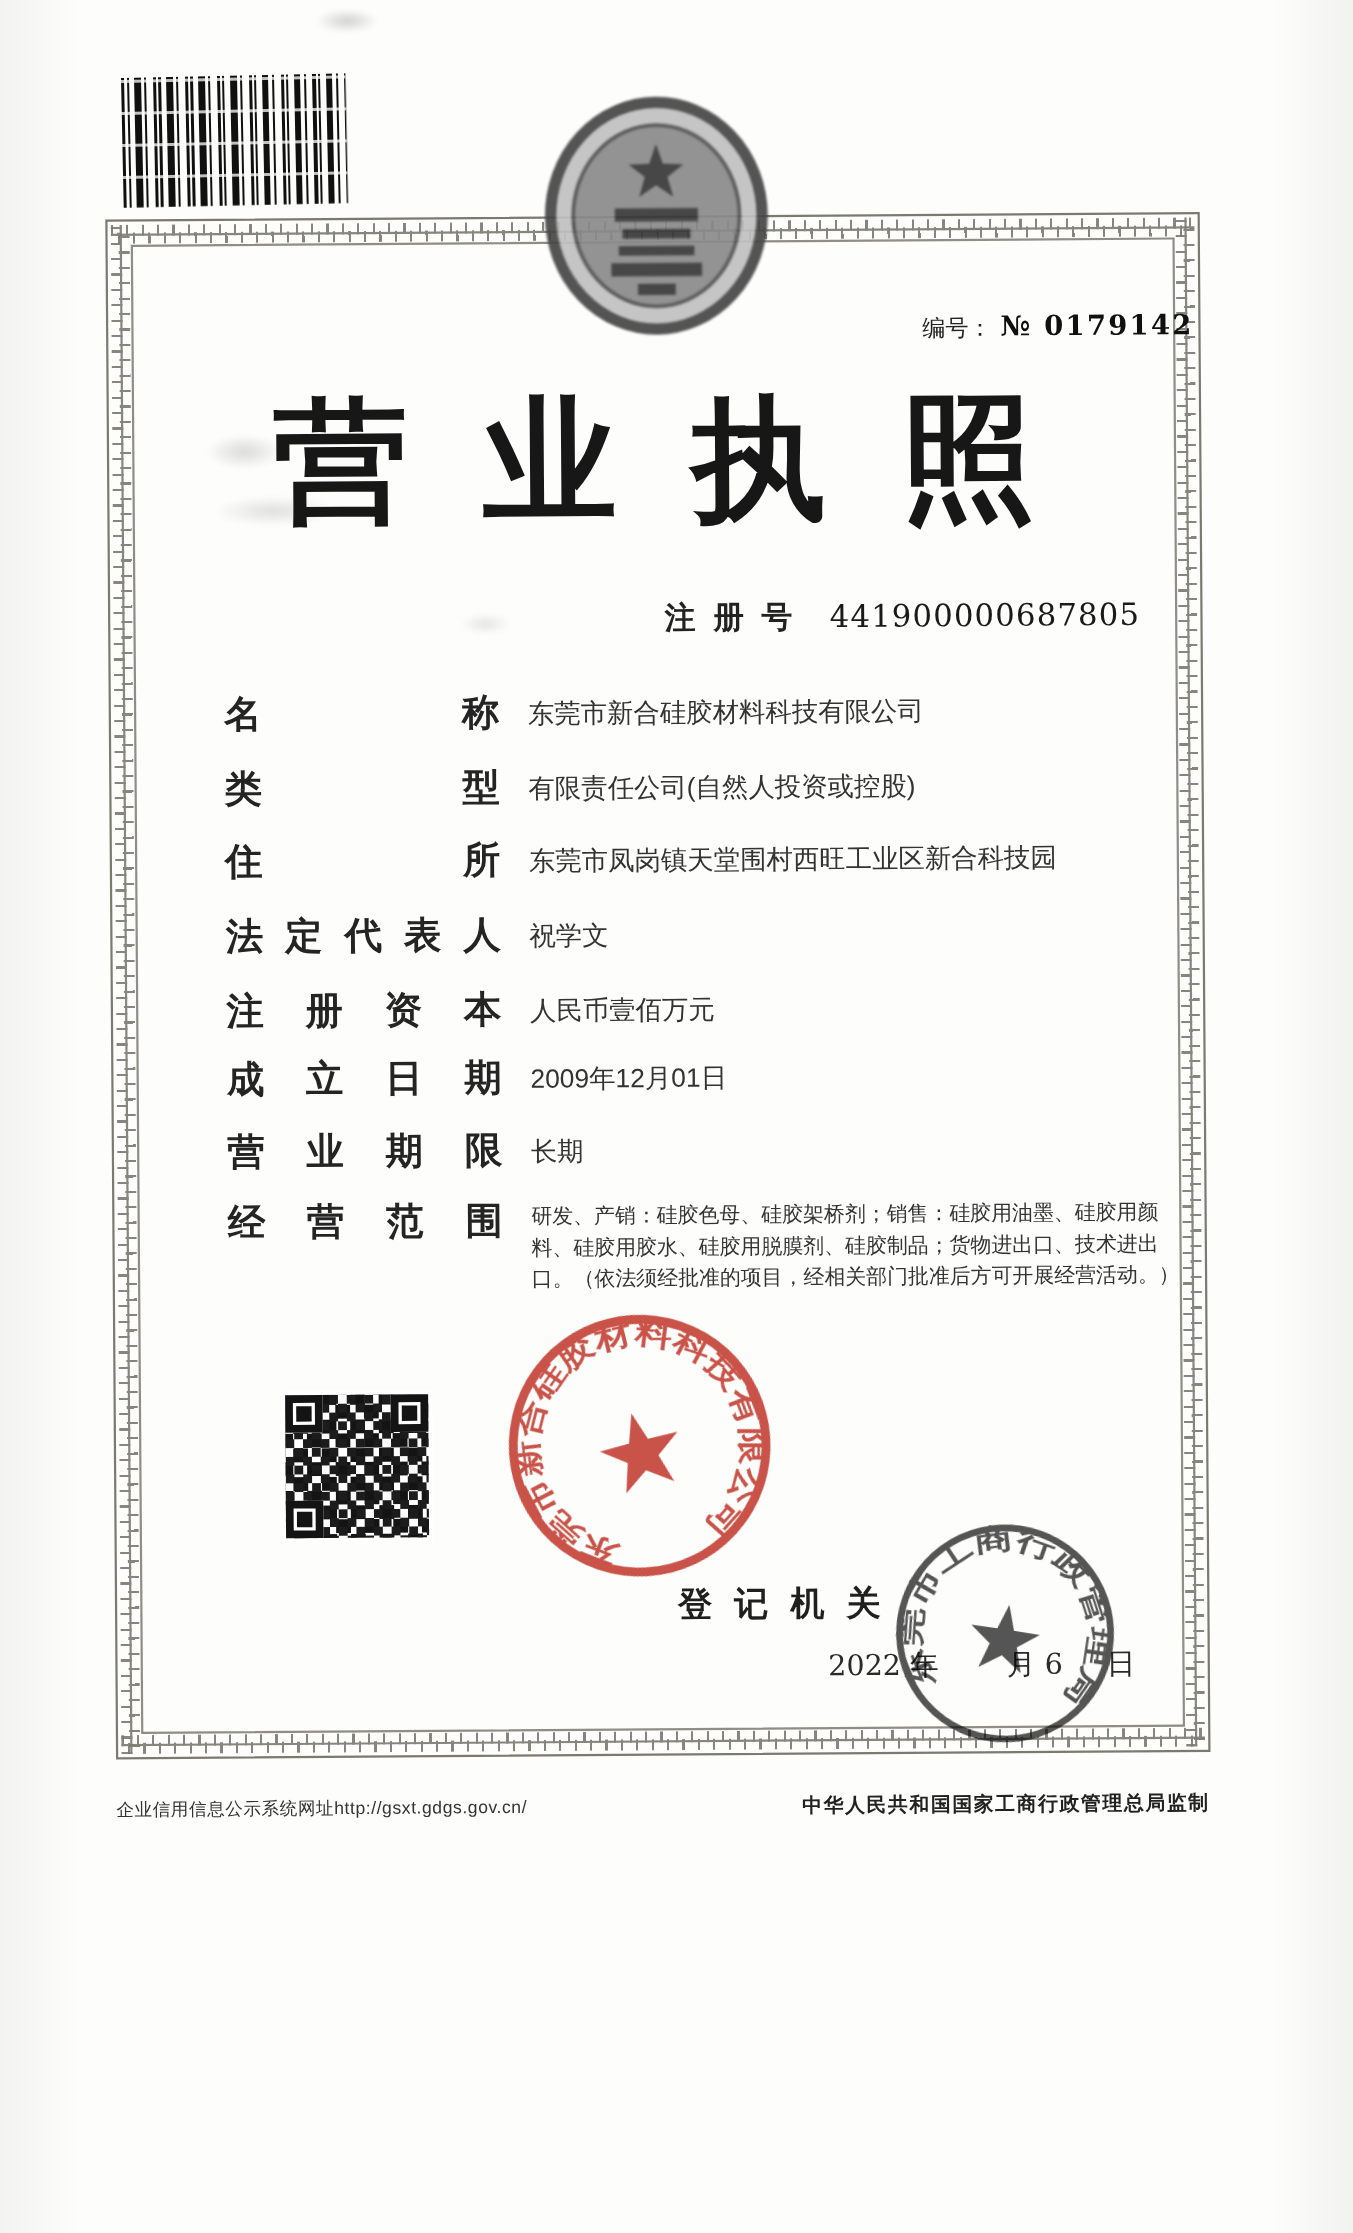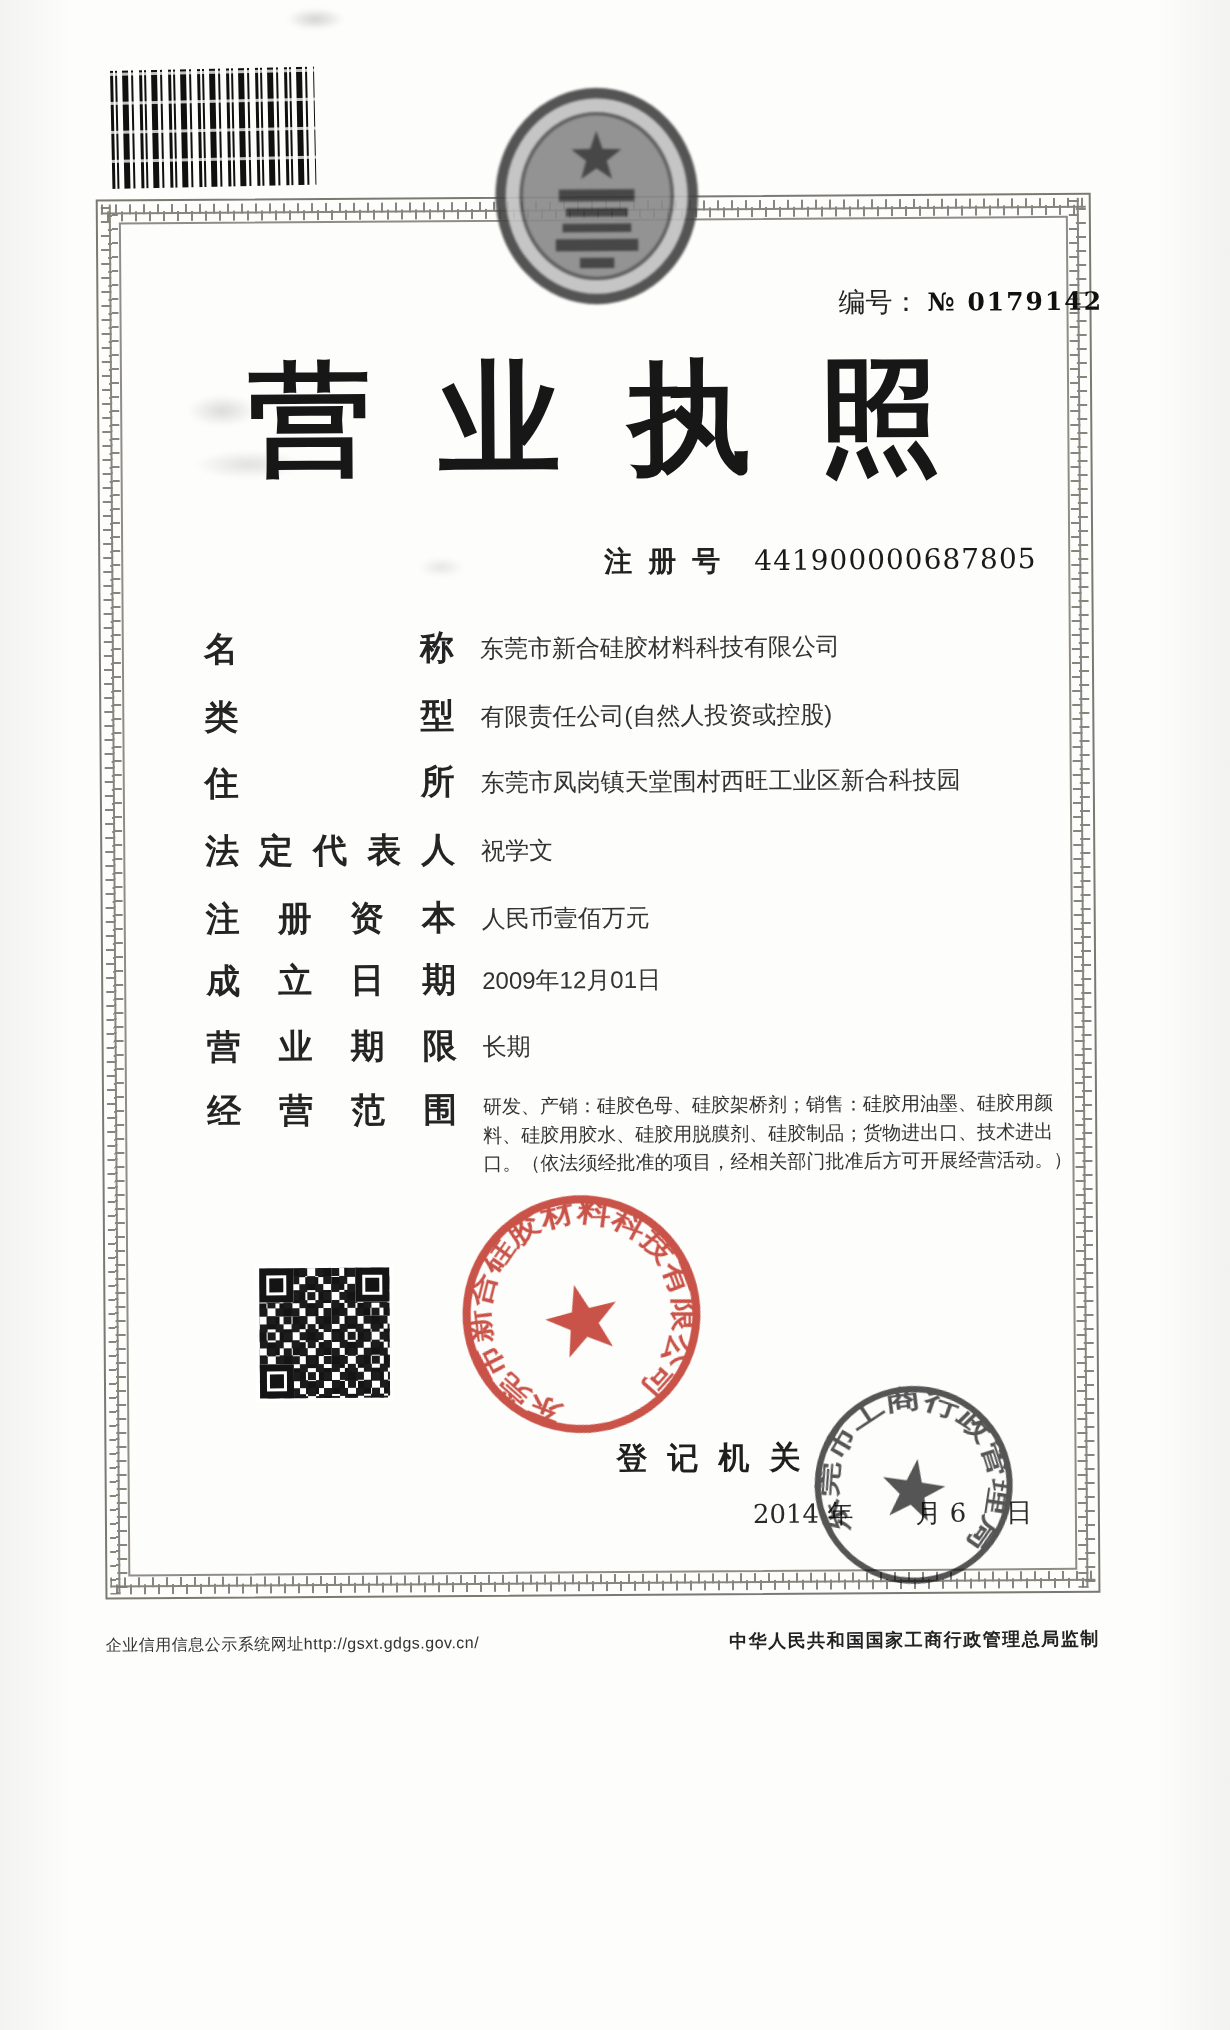--- a/index.html
+++ b/index.html
@@ -20,21 +20,21 @@
       repeating-linear-gradient(90deg,#101010 0 3px,transparent 3px 5px,#101010 5px 7px,transparent 7px 12px,#101010 12px 18px,transparent 18px 21px,#101010 21px 23px,transparent 23px 29px);
     filter:blur(.4px);transform:rotate(-.8deg);
   }
 
   
   .emblem{position:absolute;left:498px;top:86px;width:206px;height:220px;
     filter:blur(1.1px) grayscale(1) contrast(.95);opacity:.92;z-index:3;}
 
   
   .serial{position:absolute;left:842px;top:258px;display:flex;align-items:baseline;gap:8px;z-index:4;}
-  .serial-label{font-size:27px;color:#222;margin-top:28px;}
+  .serial-label{font-size:21px;color:#222;margin-top:28px;}
   .serial-no{font-family:"DejaVu Serif",serif;font-size:25px;font-weight:700;color:#101010;letter-spacing:2px;}
 
   
   .frame{position:absolute;left:100px;top:196px;width:995px;height:1400px;
     border:2px solid var(--bc);box-sizing:border-box;z-index:1;}
   .frame::after{content:'';position:absolute;inset:21px;border:2px solid var(--bc);opacity:.85;}
   .fret-h{position:absolute;left:3px;right:3px;height:17px;opacity:.9;
     background-image:
       repeating-linear-gradient(90deg, var(--bc) 0 2px, transparent 2px 14px),
       repeating-linear-gradient(90deg, transparent 0 6px, var(--bc) 6px 8px, transparent 8px 14px),
@@ -237,21 +237,21 @@
       <circle cx="125" cy="125" r="114" fill="none" stroke="#c23b2e" stroke-width="8"></circle>
       <polygon fill="#c23b2e" points="125,95 133.8,120.9 161.1,121.3 139.3,137.6 147.3,163.7 125,148 102.7,163.7 110.7,137.6 88.9,121.3 116.2,120.9"></polygon>
       <text fill="#c23b2e" font-size="27" font-weight="600">
         <textPath href="#arcRed" startOffset="40" textLength="500" lengthAdjust="spacingAndGlyphs">东莞市新合硅胶材料科技有限公司</textPath>
       </text>
     </svg>
 
     <div class="registrar">登记机关</div>
 
     <div class="dateline">
-      <span>2014 年</span><span class="dl-gap1"></span><span>月 6</span><span class="dl-gap2"></span><span>日</span>
+      <span>2022 年</span><span class="dl-gap1"></span><span>月 6</span><span class="dl-gap2"></span><span>日</span>
     </div>
 
     <svg class="seal seal-black" viewBox="0 0 250 250" aria-hidden="true">
       <defs>
         <path id="arcBlk" d="M 125,213 A 88,88 0 1 1 125.05,213"></path>
       </defs>
       <circle cx="125" cy="125" r="110" fill="none" stroke="#3d3d3d" stroke-width="7"></circle>
       <polygon fill="#3d3d3d" points="125,95 133.8,120.9 161.1,121.3 139.3,137.6 147.3,163.7 125,148 102.7,163.7 110.7,137.6 88.9,121.3 116.2,120.9"></polygon>
       <text fill="#3d3d3d" font-size="30" font-weight="600">
         <textPath href="#arcBlk" startOffset="70" textLength="405" lengthAdjust="spacingAndGlyphs">东莞市工商行政管理局</textPath>

